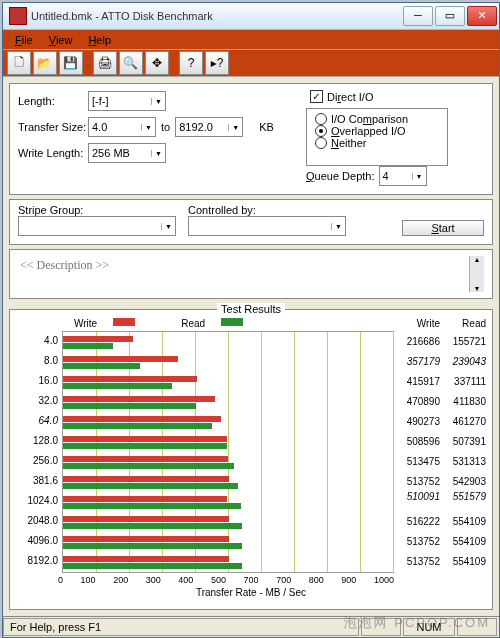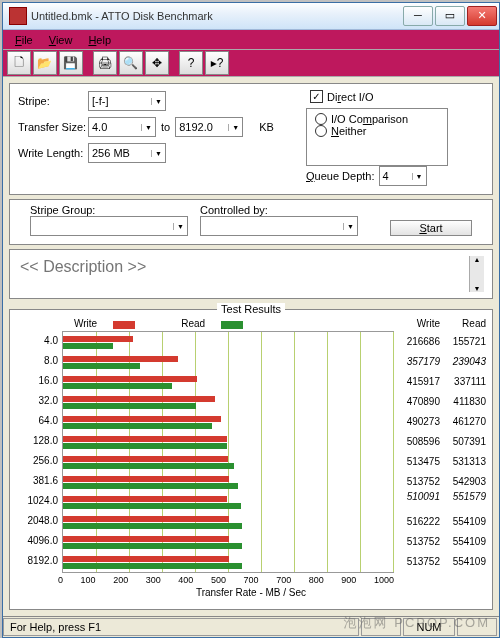--- a/index.html
+++ b/index.html
@@ -7,21 +7,21 @@
   font-family: Tahoma, Arial, sans-serif;
   font-size: 11px;
   background: #c0c0c0;
   width: 500px;
   height: 638px;
 }
 .window {
   width: 496px;
   height: 634px;
   margin: 2px;
-  background: #be185d;
+  background: #c2410c;
   border: 1px solid #3a6ea5;
   display: flex;
   flex-direction: column;
 }
 .titlebar {
   height: 26px;
   background: linear-gradient(180deg, #fdfeff 0%, #e8f1fb 40%, #cfe4f8 100%);
   border-bottom: 1px solid #a0b8d8;
   display: flex;
   align-items: center;
@@ -135,21 +135,21 @@
 .chart-wrap { display:flex; }
 .chart-left { width:42px; text-align:right; padding-right:4px; font-size:10px;}
 .chart-area { flex:1; position:relative; height:240px; border:1px solid #999;}
 .chart-right { width:92px; font-size:10px;}
 .gridline { position:absolute; top:0; bottom:0; width:1px; background:#b8d070; }
 .bar { position:absolute; height:6px; }
 .bar.write { background:#d43a2f; }
 .bar.read { background:#2a9030; }
 .xaxis { display:flex; justify-content:space-between; font-size:9px; margin-top:2px; margin-left:42px; margin-right:92px;}
 .xlabel { text-align:center; font-size:10px; margin-top:2px;}
-.legendrow { display:flex; justify-content:center; gap:16px; align-items:flex-end; font-size:10px; margin-bottom:2px;}
+.legendrow { display:flex; justify-content:center; gap:16px; align-items:flex-start; font-size:10px; margin-bottom:2px;}
 .legendrow .swatch { width:22px; height:8px;}
 .numcol { display:flex; font-size:10px;}
 .numcol .col { width:46px; text-align:right;}
 .statusbar {
   height:20px;
   border-top:1px solid #888;
   background:#ece9d8;
   display:flex;
   align-items:center;
   font-size:11px;
@@ -195,21 +195,21 @@
     <div class="tbtn">🔍</div>
     <div class="tbtn">✥</div>
     <div style="width:6px"></div>
     <div class="tbtn">?</div>
     <div class="tbtn">▸?</div>
   </div>
 
   <div class="content">
     <div class="panel" style="height:98px;">
       <div class="row">
-        <span class="label">Stripe:</span>
+        <span class="label">Length:</span>
         <div class="sel" style="width:70px">
           <span>[-f-]</span>
             <span class="arr">▼</span>
         </div>
       </div>
       <div class="row" style="margin-top:4px;">
         <span class="label">Transfer Size:</span>
         <div class="sel" style="width:60px">
           <span>4.0</span>
             <span class="arr">▼</span>
@@ -231,35 +231,39 @@
 
       <div class="check" style="position:absolute; top:6px; left:300px;">
         <div class="cbox">✓</div>
           <span>Di<u>r</u>ect I/O</span>
       </div>
       <div class="grp" style="top:24px; left:296px; width:124px; height:48px;">
         <div class="radio">
             <div class="rdot"></div>
             <span>I/O Co<u>m</u>parison</span>
           </div>
+        <div class="radio checked">
+            <div class="rdot"></div>
+            <span><u>O</u>verlapped I/O</span>
+          </div>
         <div class="radio">
             <div class="rdot"></div>
             <span><u>N</u>either</span>
           </div>
       </div>
       <div style="position:absolute; top:82px; left:296px; display:flex; align-items:center; gap:4px;">
         <span><u>Q</u>ueue Depth:</span>
         <div class="sel" style="width:40px">
           <span>4</span>
             <span class="arr">▼</span>
         </div>
       </div>
     </div>
 
-    <div class="panel" style="height:36px; padding:4px 20px;">
+    <div class="panel" style="height:36px; padding:4px 8px;">
       <div class="row">
         <div style="width:170px">
           <div>Stripe Group:</div>
           <div class="sel" style="width:150px">
               <span></span>
               <span class="arr">▼</span>
             </div>
         </div>
         <div style="width:170px">
           <div>Controlled by:</div>
@@ -267,21 +271,21 @@
               <span></span>
               <span class="arr">▼</span>
             </div>
         </div>
         <div style="flex:1"></div>
         <div class="btn" style="align-self:flex-end;"><u>S</u>tart</div>
       </div>
     </div>
 
     <div class="panel" style="height:36px; display:flex;">
-      <textarea style="flex: 1 1 0%; border: none; outline: none; resize: none; font-family: Liberation Sans, sans-serif; font-size: 16px;" placeholder="&lt;&lt; Description &gt;&gt;"></textarea>
+      <textarea style="flex: 1 1 0%; border: none; outline: none; resize: none; font-family: Liberation Serif, serif; font-size: 12px;" placeholder="&lt;&lt; Description &gt;&gt;"></textarea>
       <div class="scrollbar-v">
           <span>▲</span>
           <span>▼</span>
         </div>
     </div>
 
     <div class="fieldset" style="flex:1; display:flex; flex-direction:column;">
       <div class="legend">Test Results</div>
 
       <div class="legendrow">
@@ -297,21 +301,21 @@
           <div class="col">Read</div>
         </div>
       </div>
 
       <div class="chart-wrap">
         <div class="chart-left" id="ylabels">
             <div style="height: 20px; line-height: 20px;">4.0</div>
             <div style="height: 20px; line-height: 20px;">8.0</div>
             <div style="height: 20px; line-height: 20px;">16.0</div>
             <div style="height: 20px; line-height: 20px;">32.0</div>
-            <div style="height: 20px; line-height: 20px;">64.0</div>
+            <div style="height: 20px; line-height: 20px; font-style: italic;">64.0</div>
             <div style="height: 20px; line-height: 20px;">128.0</div>
             <div style="height: 20px; line-height: 20px;">256.0</div>
             <div style="height: 20px; line-height: 20px;">381.6</div>
             <div style="height: 20px; line-height: 20px;">1024.0</div>
             <div style="height: 20px; line-height: 20px;">2048.0</div>
             <div style="height: 20px; line-height: 20px;">4096.0</div>
             <div style="height: 20px; line-height: 20px;">8192.0</div>
           </div>
         <div class="chart-area" id="chart">
             <div class="gridline" style="left: 10%;"></div>

